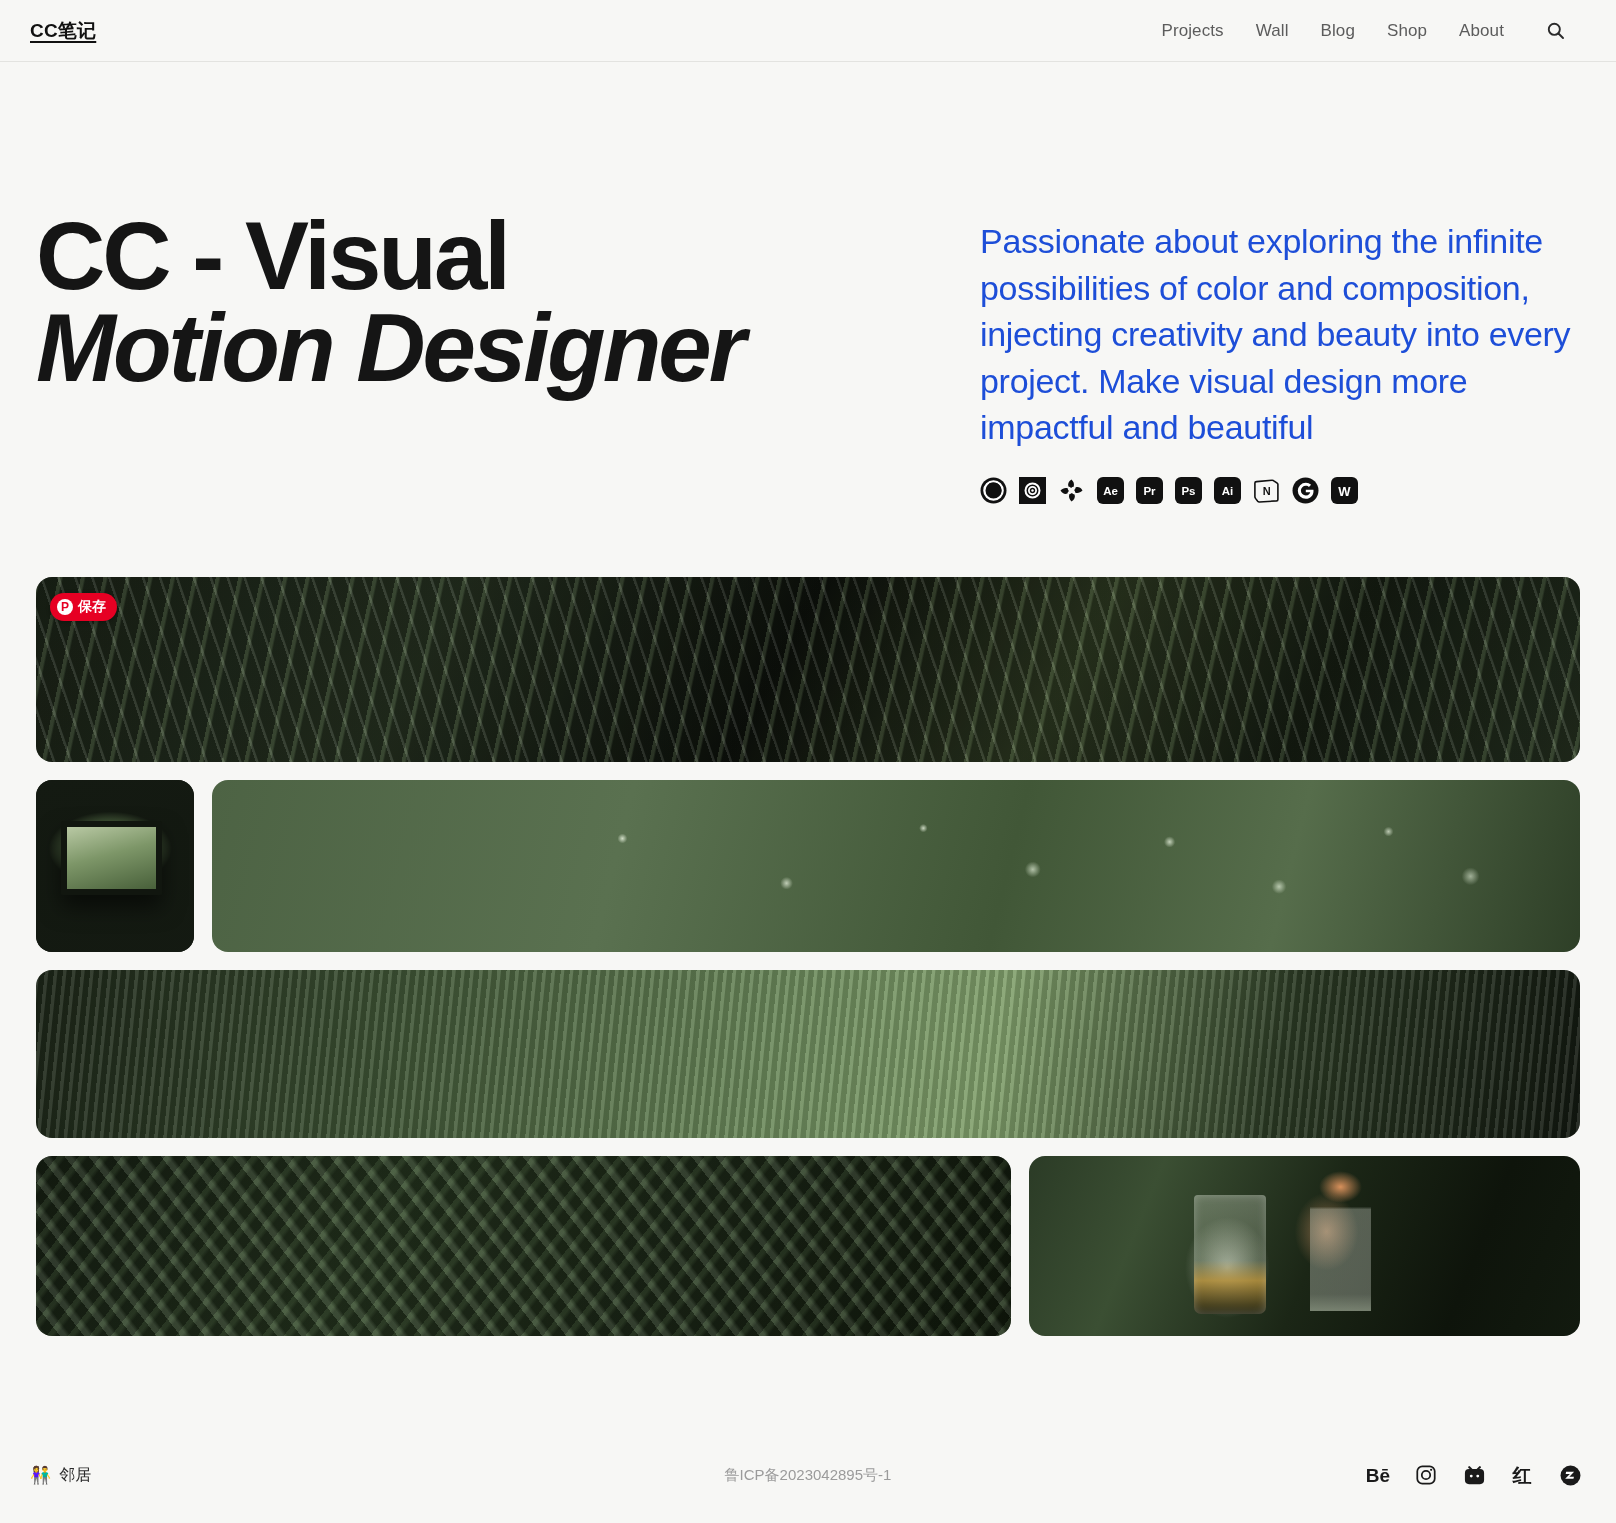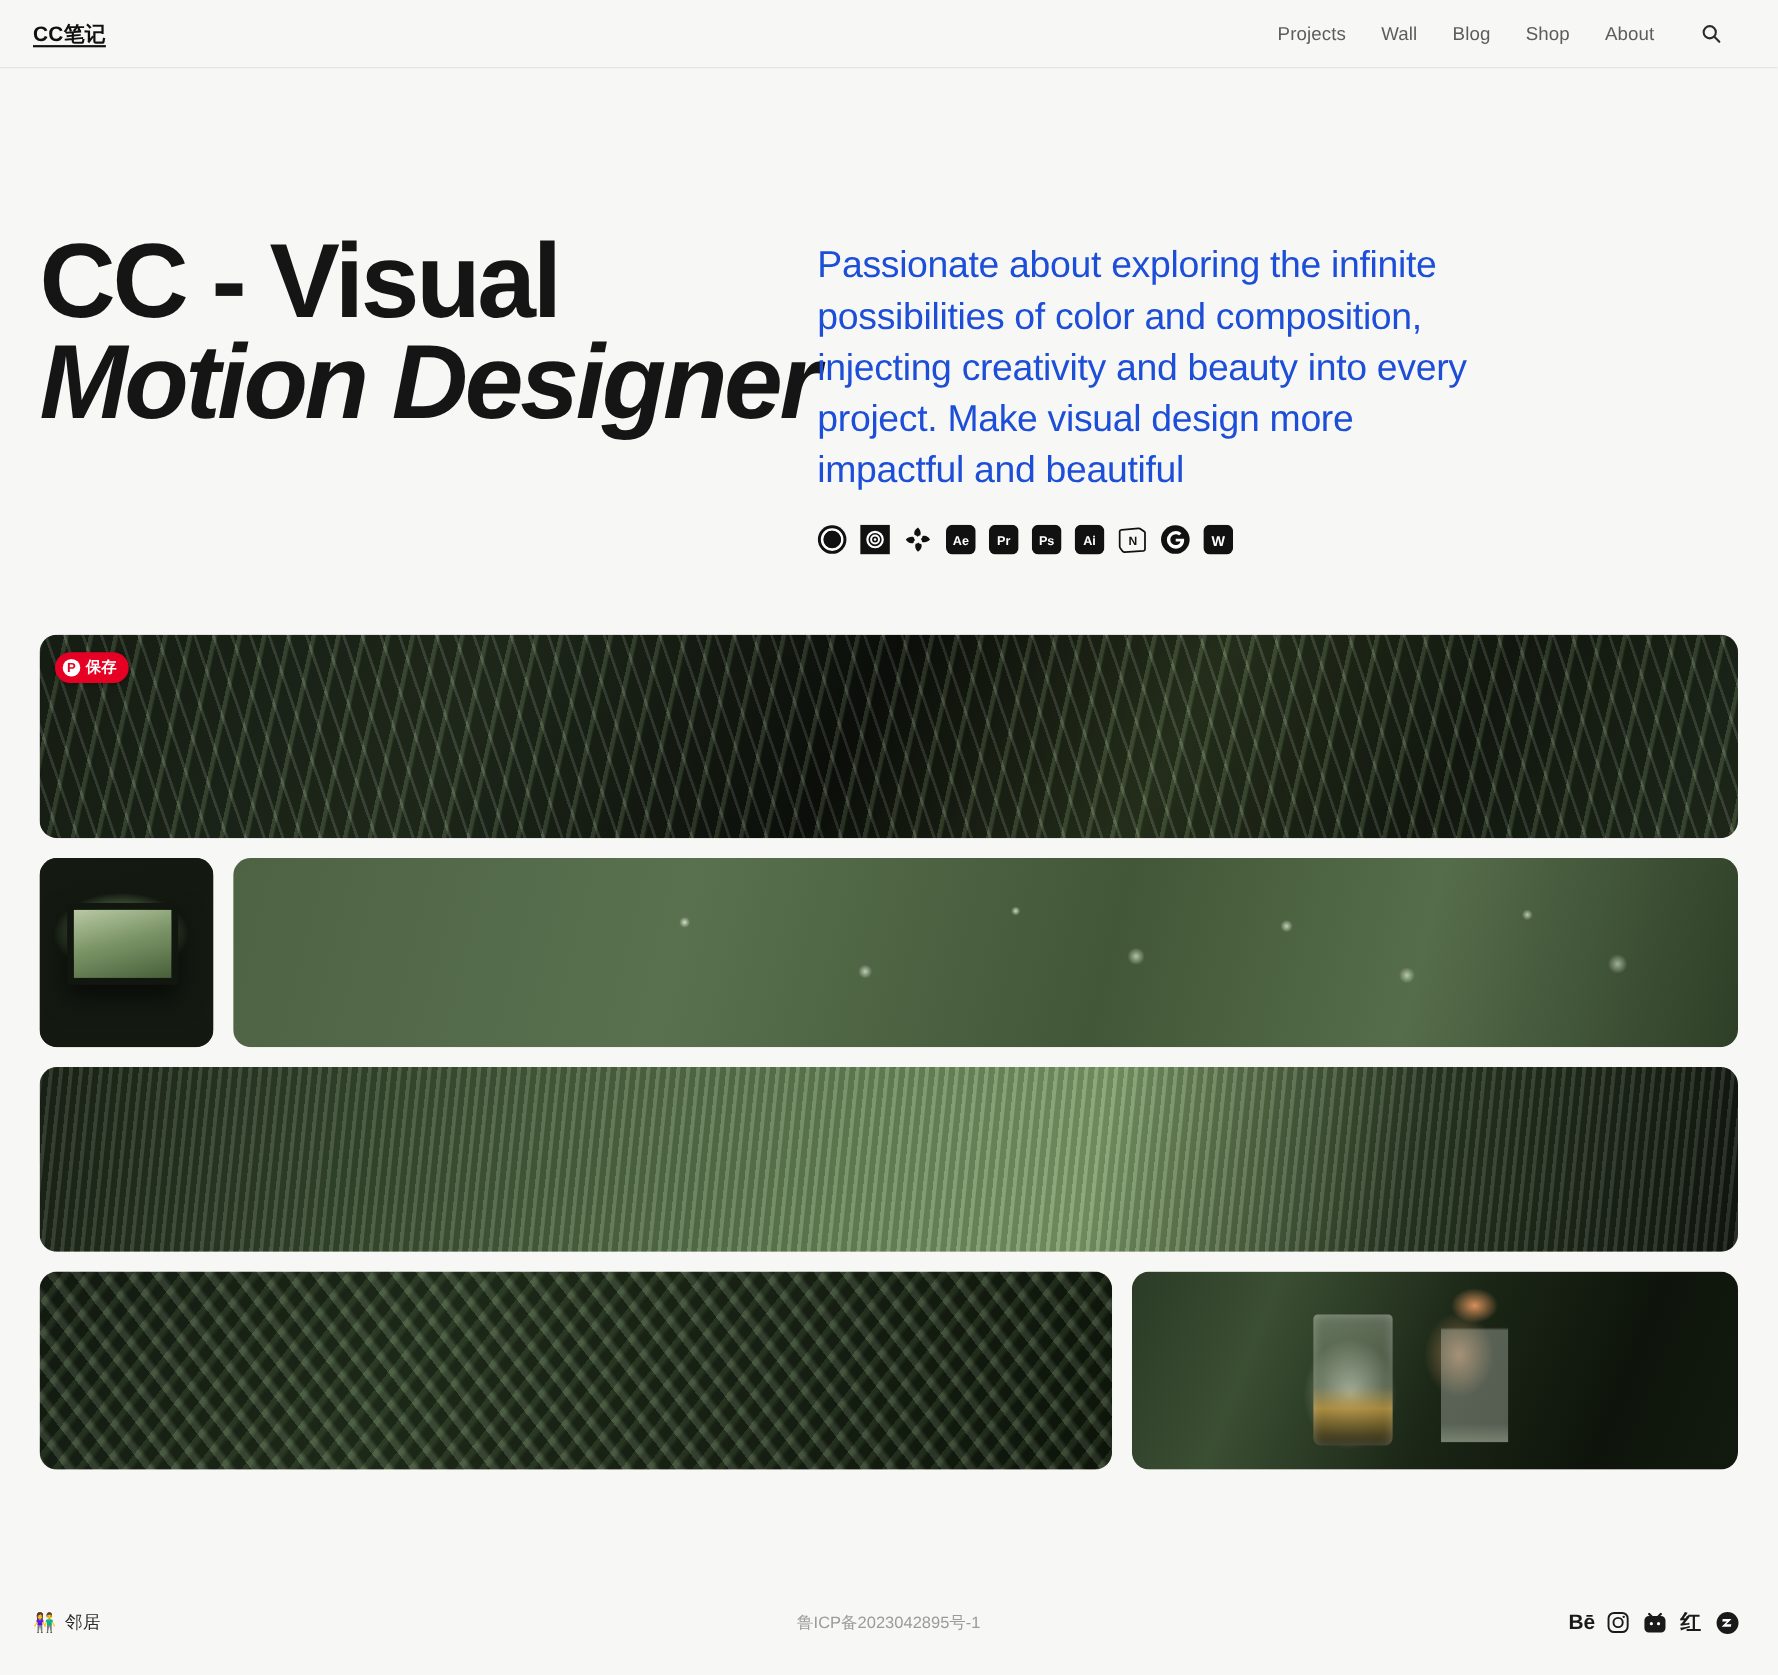--- a/index.html
+++ b/index.html
@@ -28,21 +28,21 @@
   .nav-item {
     font-size: 17px; color: #5c5c5c; cursor: pointer; letter-spacing: .1px;
   }
   .search-btn {
     display: flex; align-items: center; justify-content: center;
     width: 26px; height: 26px; cursor: pointer; margin-left: 6px;
   }
 
   
   .hero {
-    display: flex; align-items: flex-start; 
+    display: flex; align-items: flex-start; justify-content: space-between;
     padding: 148px 36px 0 36px;
   }
   .headline {
     font-size: 96px; line-height: .96; font-weight: 800;
     letter-spacing: -3px; color: #151515; max-width: 880px;
   }
   .headline .l2 { display: block; font-style: italic; }
   .hero-right { width: 600px; padding-top: 8px; }
   .tagline {
     font-size: 34px; line-height: 1.37; font-weight: 400;
@@ -169,21 +169,21 @@
     padding: 0 34px 0 30px;
   }
   .foot-left { display: flex; align-items: center; gap: 8px; cursor: pointer; }
   .foot-emoji { font-size: 17px; line-height: 1; }
   .foot-left-label { font-size: 16px; color: #2a2a2a; }
   .icp {
     position: absolute; left: 0; right: 0; text-align: center;
     font-size: 15px; color: #9b9b9b; pointer-events: none;
   }
   .icp span { pointer-events: auto; cursor: pointer; }
-  .socials { display: flex; align-items: center; gap: 9px; }
+  .socials { display: flex; align-items: center; gap: 24px; }
   .soc { width: 24px; height: 24px; cursor: pointer; display:flex;
          align-items:center; justify-content:center; }
   .soc svg { display: block; }
   .soc-text { font-size: 19px; font-weight: 700; color: #1a1a1a; line-height: 1; }
 </style>
 </head>
 <body>
 
 <div class="page">
 

